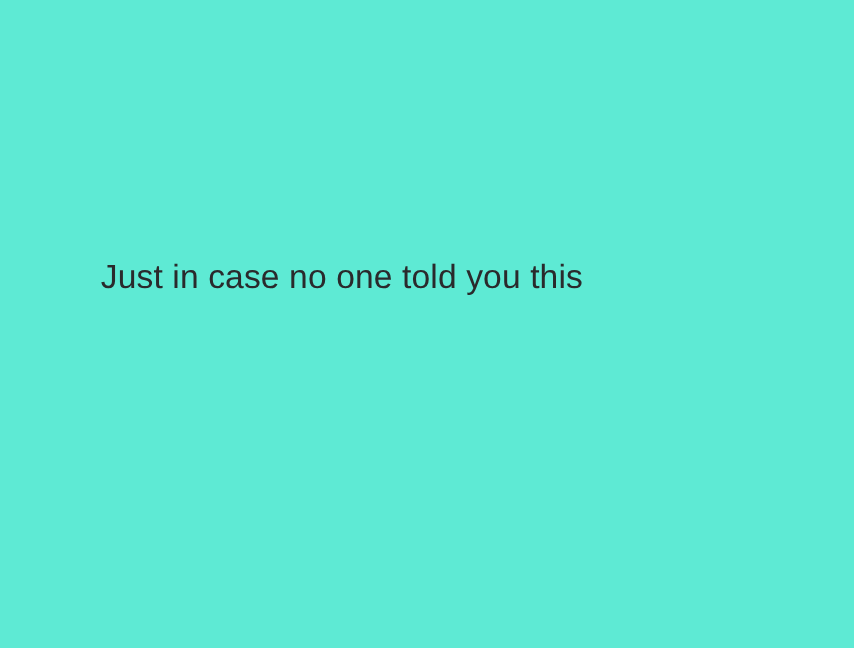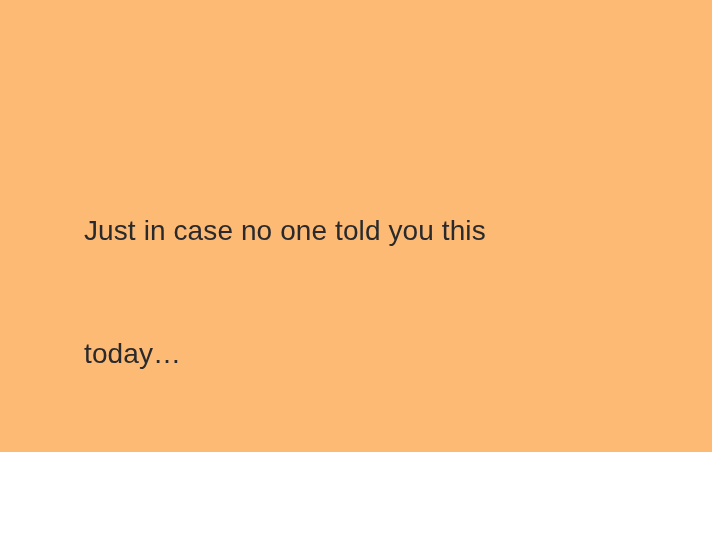--- a/index.html
+++ b/index.html
@@ -12,22 +12,22 @@
     width: 712px;
     height: 540px;
     background: #ffffff;
     font-family: "Liberation Sans", sans-serif;
     overflow: hidden;
   }
 
   #quote-card {
     position: relative;
     width: 712px;
-    height: 452px;
-    background: #fdba74;
+    height: 540px;
+    background: #5eead4;
     box-sizing: border-box;
     padding-left: 24px;
   }
 
   #quote-body {
     position: absolute;
     left: 84px;
     top: 128px;
     width: 540px;
   }
@@ -55,21 +55,20 @@
 </style>
 </head>
 <body>
 
 <div id="quote-card">
 
   <div id="quote-body">
 
     <p class="quote-paragraph">
       <span class="quote-line">Just in case no one told you this</span>
-      <span class="quote-line">today…</span>
     </p>
 
     <span id="paragraph-gap"></span>
 
     <p class="quote-paragraph">
       
       
       
       
     </p>

